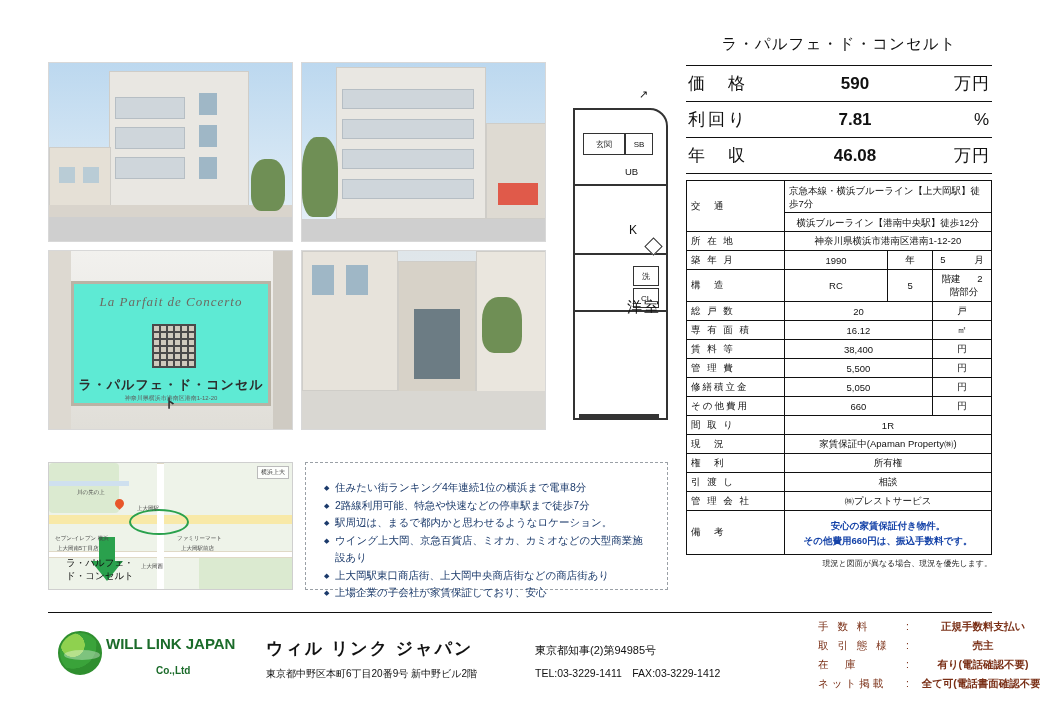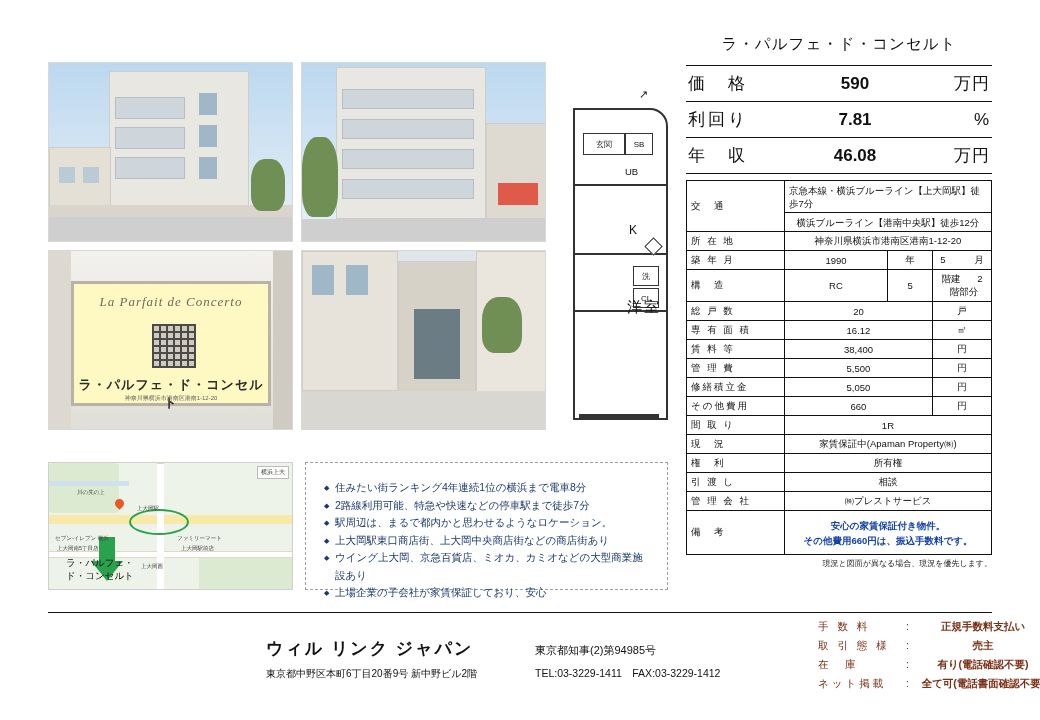--- a/index.html
+++ b/index.html
@@ -39,21 +39,21 @@
   .win { position:absolute; background:#9fb7c6; }
   .tree { position:absolute; background:#6f8f55; border-radius:40% 40% 30% 30%; }
   .road { position:absolute; background:#cfcfcf; }
   .fence { position:absolute; background:#d9d4cc; }
   .wall { position:absolute; background:#efece6; }
 
   
   .sign-bg { position:absolute; inset:0; background:linear-gradient(#f2f1ee,#e0ded8); }
   .sign-plate {
     position:absolute; left:22px; top:30px; width:200px; height:125px;
-    background:#fef9c3; border:3px solid #b9b3a5;
+    background:#5eead4; border:3px solid #b9b3a5;
   }
   .sign-script {
     position:absolute; left:0; right:0; top:10px; text-align:center;
     font-family:"Liberation Serif", serif; font-style:italic;
     font-size:13px; color:#6d6a62; letter-spacing:1px;
   }
   .sign-grid {
     position:absolute; left:78px; top:40px; width:44px; height:44px;
     background:
       repeating-linear-gradient(0deg,#4a4a4a 0 2px, transparent 2px 7px),
@@ -301,22 +301,22 @@
   <div style="position:absolute;left:66px;top:556px;font-size:9.5px;color:#111;line-height:13px;">
     <div>ラ・パルフェ・</div>
     <div>ド・コンセルト</div>
   </div>
 
   <div class="bullets">
     <ul>
       <li>住みたい街ランキング4年連続1位の横浜まで電車8分</li>
       <li>2路線利用可能、特急や快速などの停車駅まで徒歩7分</li>
       <li>駅周辺は、まるで都内かと思わせるようなロケーション。</li>
+      <li>ウイング上大岡、京急百貨店、ミオカ、カミオなどの大型商業施設あり</li>
       <li>上大岡駅東口商店街、上大岡中央商店街などの商店街あり</li>
-      <li>ウイング上大岡、京急百貨店、ミオカ、カミオなどの大型商業施設あり</li>
       <li>上場企業の子会社が家賃保証しており、安心</li>
     </ul>
   </div>
 
   <div class="floorplan">
     <div class="fp-arrow">↗</div>
     <div class="fp-outline"></div>
 
     <div class="fp-box" style="left:10px;top:45px;width:42px;height:22px;border:1.2px solid #333;">
       <span>玄関</span>
@@ -464,20 +464,25 @@
           <div>その他費用660円は、振込手数料です。</div>
         </td>
       </tr>
     </tbody>
       </table>
     <div class="disclaimer">現況と図面が異なる場合、現況を優先します。</div>
   </div>
 
   <div class="footer">
 
+    <div class="logo">
+      <div class="globe"></div>
+      <div class="logo-t1">WILL LINK JAPAN</div>
+      <div class="logo-t2">Co.,Ltd</div>
+    </div>
 
     <div class="company-jp">ウィル リンク ジャパン</div>
     <div class="addr">東京都中野区本町6丁目20番9号 新中野ビル2階</div>
     <div class="license">東京都知事(2)第94985号</div>
     <div class="tel">TEL:03-3229-1411　FAX:03-3229-1412</div>
 
     <div class="footer-right">
       <div class="fr-row">
         <span class="fr-k">手 数 料</span>
         <span class="fr-c">:</span>

